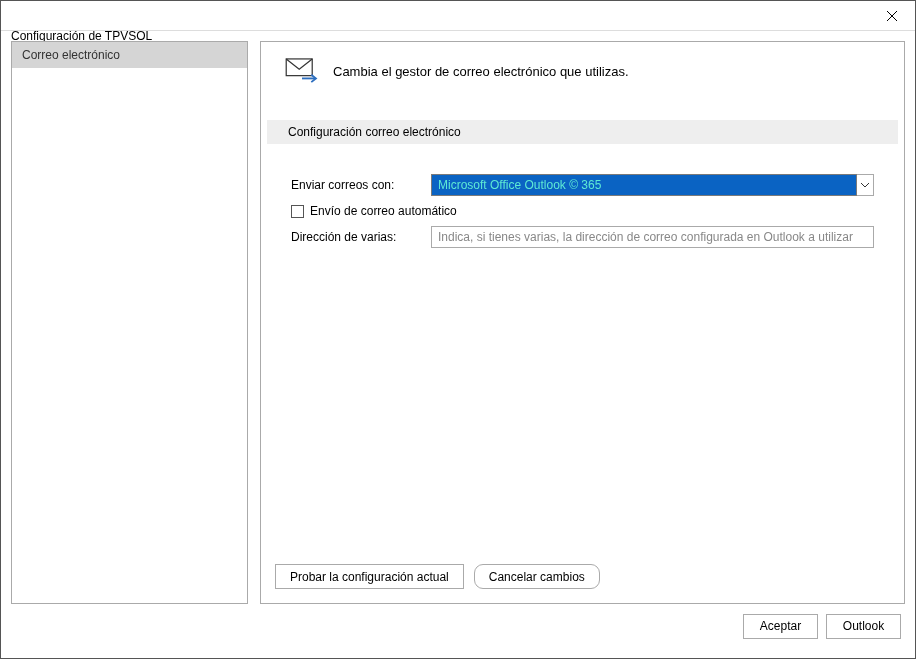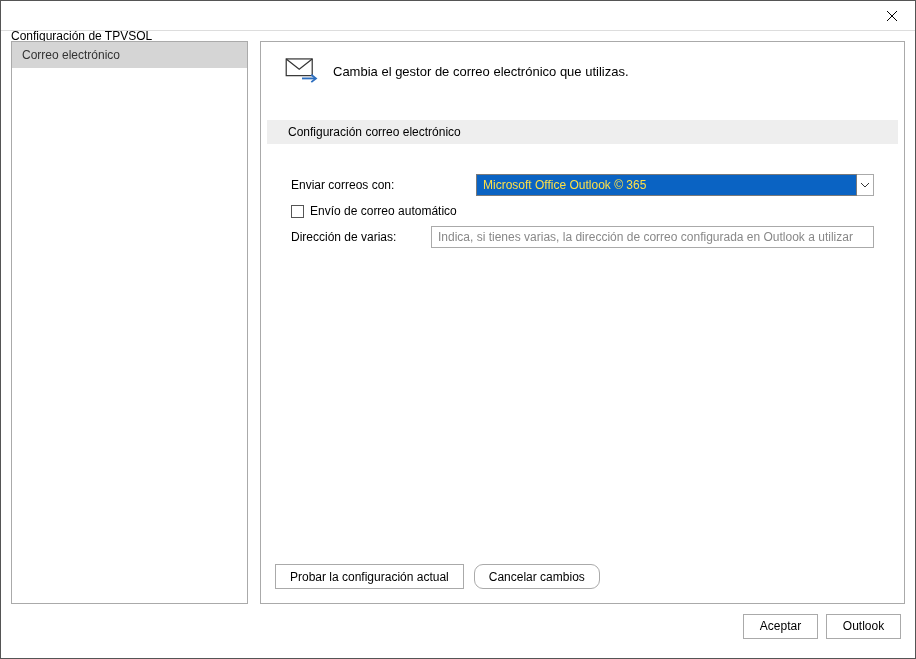--- a/index.html
+++ b/index.html
@@ -14,21 +14,21 @@
     .sidebar-item { padding: 6px 10px; background: #d5d5d5; font-size: 12px; cursor: pointer; color:#333; }
     .main-panel { flex: 1; border: 1px solid #aaa; display: flex; flex-direction: column; padding: 0; }
     .main-header { display: flex; align-items: center; gap: 14px; padding: 16px 24px 20px 24px; }
     .envelope-icon { width: 34px; height: 26px; flex-shrink: 0; }
     .header-text { font-size: 13px; }
     .section-label { background: #eeeeee; padding: 5px 21px; margin: 16px 6px; font-size: 12px; }
     .form-area { padding: 14px 30px 14px 30px; display: flex; flex-direction: column; gap: 8px; }
     .form-row { display: flex; align-items: center; gap: 10px; }
     .form-label { width: 130px; font-size: 12px; flex-shrink: 0; }
     .combo { flex: 1; display: flex; height: 22px; }
-    .combo-value { flex: 1; border: 1px solid #7a7a7a; background: #0a63c3; color: #fde047; padding: 2px 6px; font-size: 12px; display: flex; align-items: center; margin-left: 45px; }
+    .combo-value { flex: 1; border: 1px solid #7a7a7a; background: #0a63c3; color: #5eead4; padding: 2px 6px; font-size: 12px; display: flex; align-items: center; }
     .combo-btn { width: 17px; border: 1px solid #aaa; border-left: none; display: flex; align-items: center; justify-content: center; background: #fff; cursor: pointer; }
     .combo-btn svg { width: 8px; height: 6px; }
     .checkbox-row { display: flex; align-items: center; gap: 6px; margin-left: 0; }
     .checkbox-box { width: 13px; height: 13px; border: 1px solid #555; background: #fff; cursor: pointer; }
     .text-input { flex: 1; height: 22px; border: 1px solid #aaa; padding: 2px 6px; font-size: 12px; color: #888; font-family: inherit; background: #fff; }
     .text-input::placeholder { color: #888; }
     .panel-buttons { margin-top: auto; display: flex; gap: 10px; justify-content: flex-start; padding: 12px 14px 14px 14px; }
     .btn { border: 1px solid #aaa; background: #fff; padding: 4px 14px; font-size: 12px; font-family: inherit; cursor: pointer; min-width: 75px; height: 25px; }
     .dialog-buttons { height: 44px; display: flex; justify-content: flex-end; align-items: center; gap: 8px; padding-right: 4px; }
   </style>

